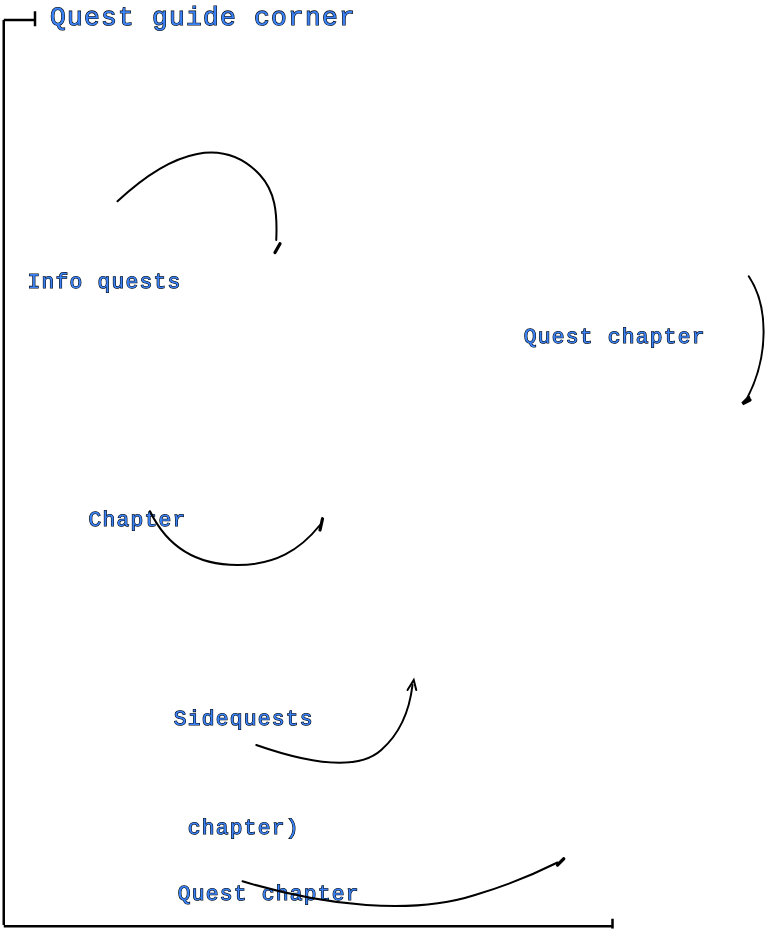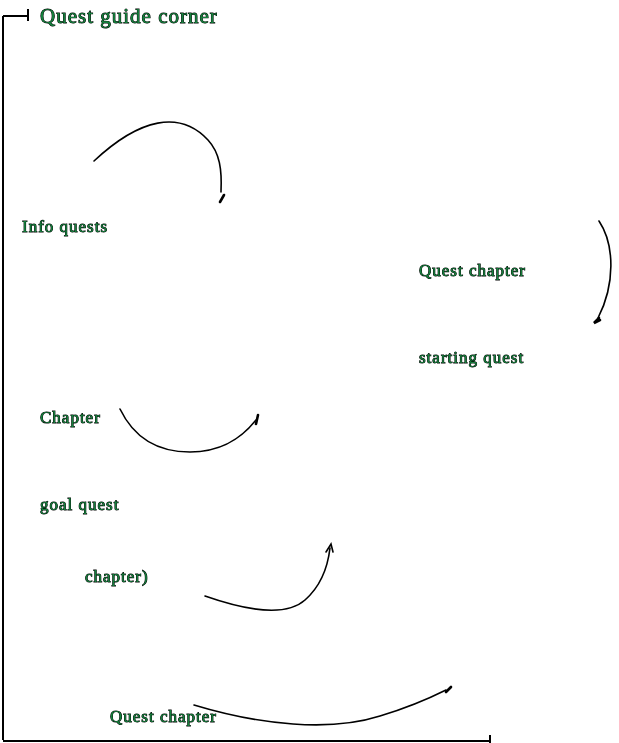--- a/index.html
+++ b/index.html
@@ -10,38 +10,38 @@
     body {
       width: 619px;
       height: 743px;
       position: relative;
       overflow: hidden;
       font-family: "DejaVu Sans Mono", monospace;
       color: #000000;
     }
     .pixel-text {
       position: absolute;
-      color: #15803d;
-      font-family: Liberation Serif, serif;
+      color: #3b82f6;
+      font-family: Liberation Mono, monospace;
       font-size: 17px;
       line-height: 29px;
       letter-spacing: 1px;
       white-space: pre;
       -webkit-text-stroke: 0.9px #000000;
       paint-order: stroke fill;
       text-shadow: 0 0 0.5px #000;
     }
     .title {
       left: 40px;
       top: 1px;
       font-size: 21px;
       line-height: 30px;
       letter-spacing: 1px;
     }
-    .center { text-align: left; }
+    .center { text-align: center; }
     #frame, #arrows {
       position: absolute;
       left: 0;
       top: 0;
     }
     .frame-line { stroke: #000; stroke-width: 2; fill: none; }
     .arrow-path { stroke: #000; stroke-width: 1.6; fill: none; stroke-linecap: round; }
     .arrow-head { stroke: #000; stroke-width: 2.6; fill: none; stroke-linecap: round; }
   </style>
 </head>
@@ -56,29 +56,28 @@
 </svg>
 
 <div class="pixel-text title">Quest guide corner</div>
 
 <div class="pixel-text" style="left:22px; top:154px;">
   <div>Info quests</div>
 </div>
 
 <div class="pixel-text" style="left:419px; top:198px;">
   <div>Quest chapter</div>
-  <div>starting quest</div>
 </div>
 
 <div class="pixel-text center" style="left:40px; top:345px; width:140px;">
   <div>Chapter</div>
-  <div>goal quest</div>
 </div>
 
 <div class="pixel-text center" style="left:85px; top:504px; width:220px;">
+  <div>Sidequests</div>
   <div>chapter)</div>
 </div>
 
 <div class="pixel-text center" style="left:110px; top:644px; width:210px;">
   <div>Quest chapter</div>
   
 </div>
 
 <svg id="arrows" width="619" height="743">
   <g>

